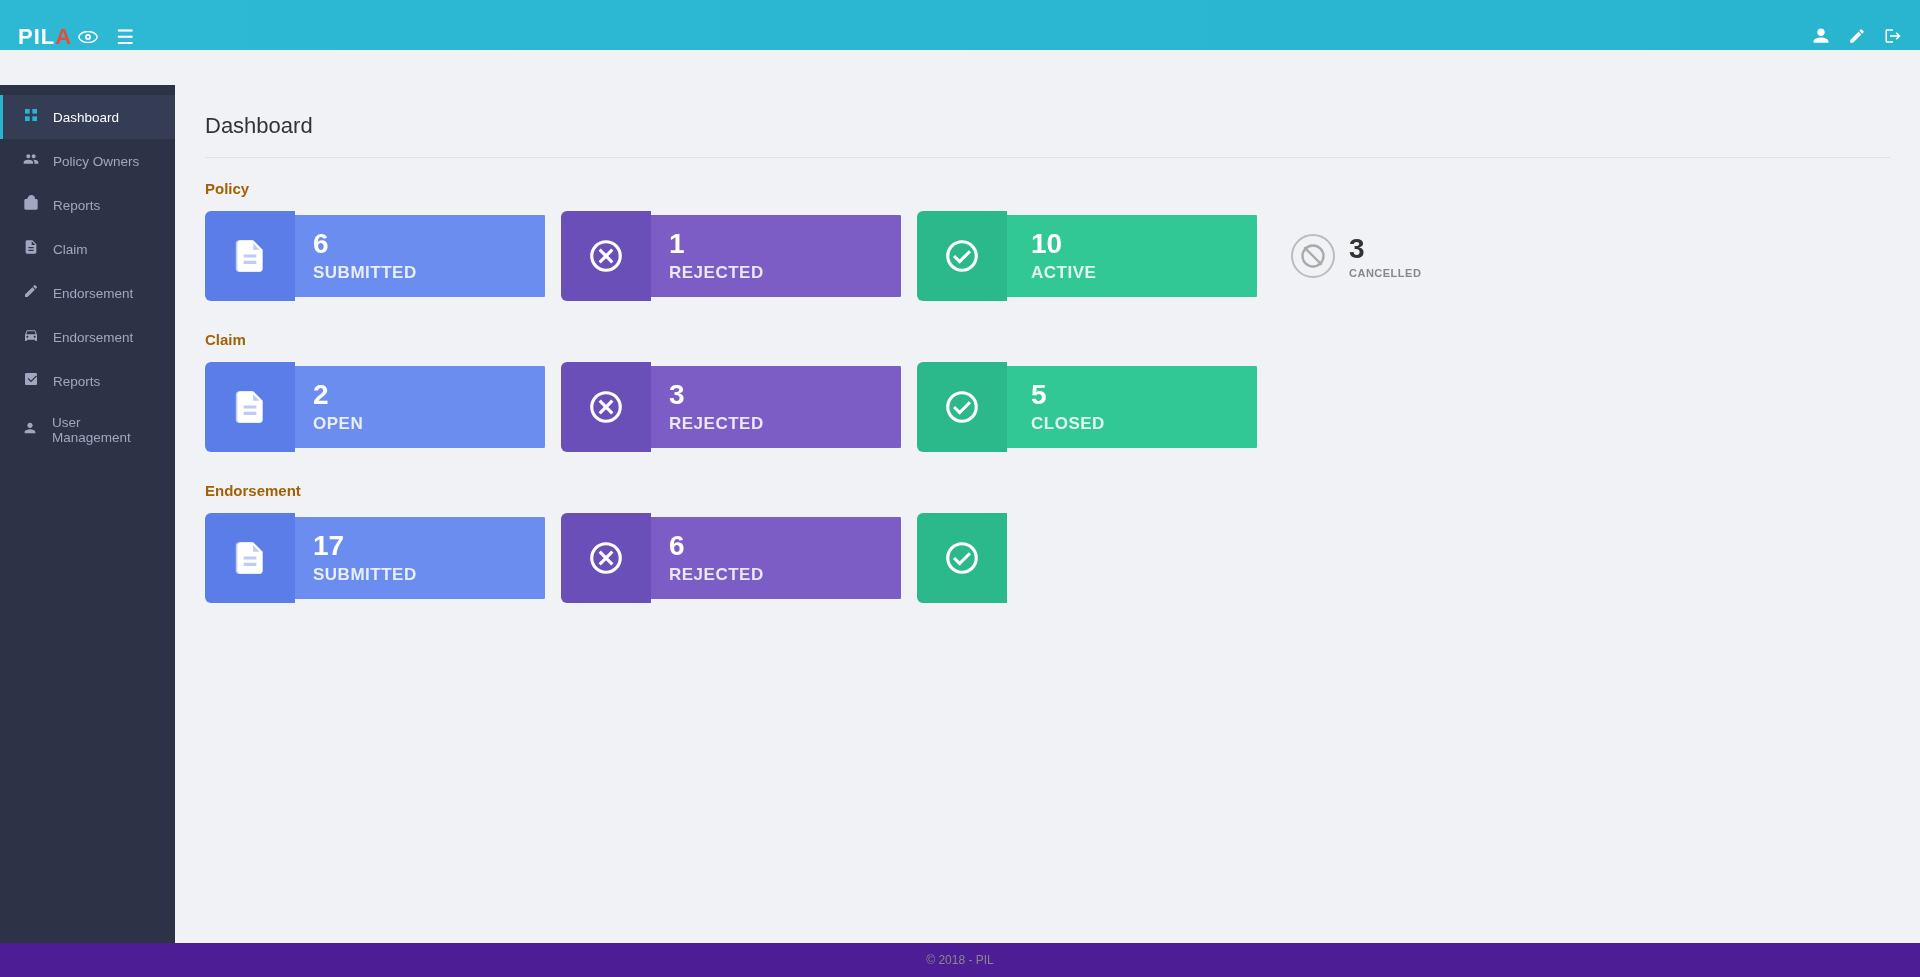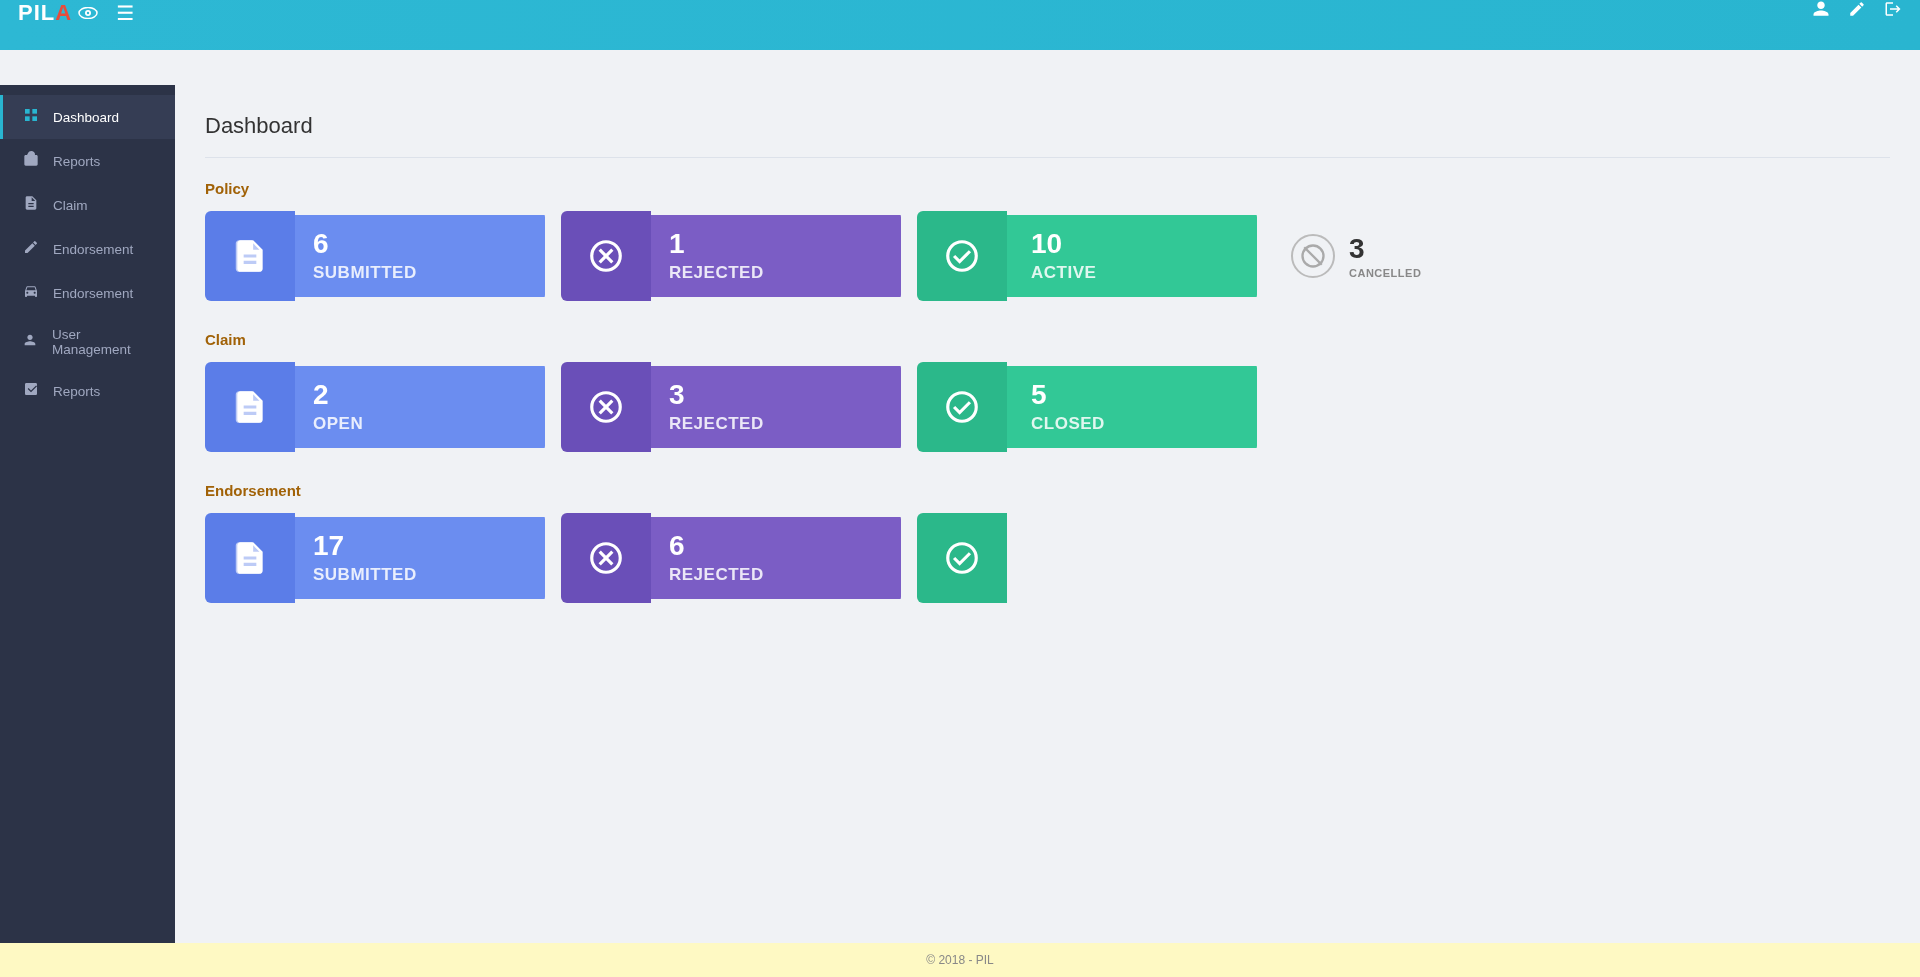--- a/index.html
+++ b/index.html
@@ -3,21 +3,21 @@
   <meta charset="utf-8">
   <style>
     * { box-sizing: border-box; margin: 0; padding: 0; }
     body { font-family: 'Segoe UI', Arial, sans-serif; background: #f0f2f5; display: flex; flex-direction: column; height: 100vh; overflow: hidden; }
 
     
     .navbar {
       height: 50px;
       background: linear-gradient(90deg, #2db8d4 0%, #29b5d0 100%);
       display: flex;
-      align-items: flex-start;
+      align-items: flex-end;
       justify-content: space-between;
       padding: 0 18px;
       flex-shrink: 0;
       z-index: 10;
     }
     .navbar-left { display: flex; align-items: center; gap: 18px; }
     .logo-area { display: flex; align-items: center; gap: 6px; }
     .logo-text { color: white; font-size: 22px; font-weight: 700; letter-spacing: 1px; }
     .logo-text span { color: #e74c3c; }
     .hamburger { color: white; font-size: 20px; cursor: pointer; }
@@ -157,21 +157,21 @@
     .cancelled-text { color: #333; }
     .cancelled-number { font-size: 28px; font-weight: 600; color: #333; }
     .cancelled-label { font-size: 11px; font-weight: 700; color: #888; letter-spacing: 0.5px; margin-top: 2px; }
 
     
     .footer {
       text-align: center;
       padding: 10px;
       font-size: 12px;
       color: #888;
-      background: #fef9c3;
+      background: #4c1d95;
       flex-shrink: 0;
     }
   </style>
 </head>
 <body>
 
 <div class="navbar">
   <div class="navbar-left">
     <div class="logo-area">
       <span class="logo-text">
@@ -215,20 +215,28 @@
             <rect x="14" y="3" width="7" height="7"></rect>
             <rect x="14" y="14" width="7" height="7"></rect>
             <rect x="3" y="14" width="7" height="7"></rect>
           </svg>
       </span>
       <span>Dashboard</span>
     </div>
     <div class="sidebar-item">
       <span class="sidebar-icon">
         <svg width="16" height="16" viewBox="0 0 24 24" fill="#a0a8c0">
+            <path d="M16 11c1.66 0 2.99-1.34 2.99-3S17.66 5 16 5c-1.66 0-3 1.34-3 3s1.34 3 3 3zm-8 0c1.66 0 2.99-1.34 2.99-3S9.66 5 8 5C6.34 5 5 6.34 5 8s1.34 3 3 3zm0 2c-2.33 0-7 1.17-7 3.5V19h14v-2.5c0-2.33-4.67-3.5-7-3.5zm8 0c-.29 0-.62.02-.97.05 1.16.84 1.97 1.97 1.97 3.45V19h6v-2.5c0-2.33-4.67-3.5-7-3.5z"></path>
+          </svg>
+      </span>
+      <span>Policy Owners</span>
+    </div>
+    <div class="sidebar-item">
+      <span class="sidebar-icon">
+        <svg width="16" height="16" viewBox="0 0 24 24" fill="#a0a8c0">
             <path d="M20 6h-2.18c.07-.44.18-.88.18-1.36C18 2.52 15.5 0 12.36 0 10.2 0 8.45 1.2 7.62 2.95L6 6H4c-1.1 0-2 .9-2 2v12c0 1.1.9 2 2 2h16c1.1 0 2-.9 2-2V8c0-1.1-.9-2-2-2z"></path>
           </svg>
       </span>
       <span>Reports</span>
     </div>
     <div class="sidebar-item">
       <span class="sidebar-icon">
         <svg width="16" height="16" viewBox="0 0 24 24" fill="#a0a8c0">
             <path d="M14 2H6c-1.1 0-2 .9-2 2v16c0 1.1.9 2 2 2h12c1.1 0 2-.9 2-2V8l-6-6zm2 16H8v-2h8v2zm0-4H8v-2h8v2zm-3-5V3.5L18.5 9H13z"></path>
           </svg>
@@ -247,32 +255,32 @@
       <span class="sidebar-icon">
         <svg width="16" height="16" viewBox="0 0 24 24" fill="#a0a8c0">
             <path d="M18.92 6.01C18.72 5.42 18.16 5 17.5 5h-11c-.66 0-1.21.42-1.42 1.01L3 12v8c0 .55.45 1 1 1h1c.55 0 1-.45 1-1v-1h12v1c0 .55.45 1 1 1h1c.55 0 1-.45 1-1v-8l-2.08-5.99zM6.5 16c-.83 0-1.5-.67-1.5-1.5S5.67 13 6.5 13s1.5.67 1.5 1.5S7.33 16 6.5 16zm11 0c-.83 0-1.5-.67-1.5-1.5s.67-1.5 1.5-1.5 1.5.67 1.5 1.5-.67 1.5-1.5 1.5zM5 11l1.5-4.5h11L19 11H5z"></path>
           </svg>
       </span>
       <span>Endorsement</span>
     </div>
     <div class="sidebar-item">
       <span class="sidebar-icon">
         <svg width="16" height="16" viewBox="0 0 24 24" fill="#a0a8c0">
+            <path d="M19 3H5c-1.1 0-2 .9-2 2v14c0 1.1.9 2 2 2h14c1.1 0 2-.9 2-2V5c0-1.1-.9-2-2-2zm-7 14l-5-5 1.41-1.41L12 14.17l7.59-7.59L21 8l-9 9z"></path>
+          </svg>
+      </span>
+      <span>Reports</span>
+    </div>
+    <div class="sidebar-item">
+      <span class="sidebar-icon">
+        <svg width="16" height="16" viewBox="0 0 24 24" fill="#a0a8c0">
             <path d="M12 12c2.21 0 4-1.79 4-4s-1.79-4-4-4-4 1.79-4 4 1.79 4 4 4zm0 2c-2.67 0-8 1.34-8 4v2h16v-2c0-2.66-5.33-4-8-4z"></path>
           </svg>
       </span>
       <span>User Management</span>
-    </div>
-    <div class="sidebar-item">
-      <span class="sidebar-icon">
-        <svg width="16" height="16" viewBox="0 0 24 24" fill="#a0a8c0">
-            <path d="M19 3H5c-1.1 0-2 .9-2 2v14c0 1.1.9 2 2 2h14c1.1 0 2-.9 2-2V5c0-1.1-.9-2-2-2zm-7 14l-5-5 1.41-1.41L12 14.17l7.59-7.59L21 8l-9 9z"></path>
-          </svg>
-      </span>
-      <span>Reports</span>
     </div>
   </nav>
 
   <main class="main">
     <h1 class="page-title">Dashboard</h1>
     <hr class="divider">
 
     <div class="section">
       <div class="section-title">Policy</div>
       <div class="cards-row">

